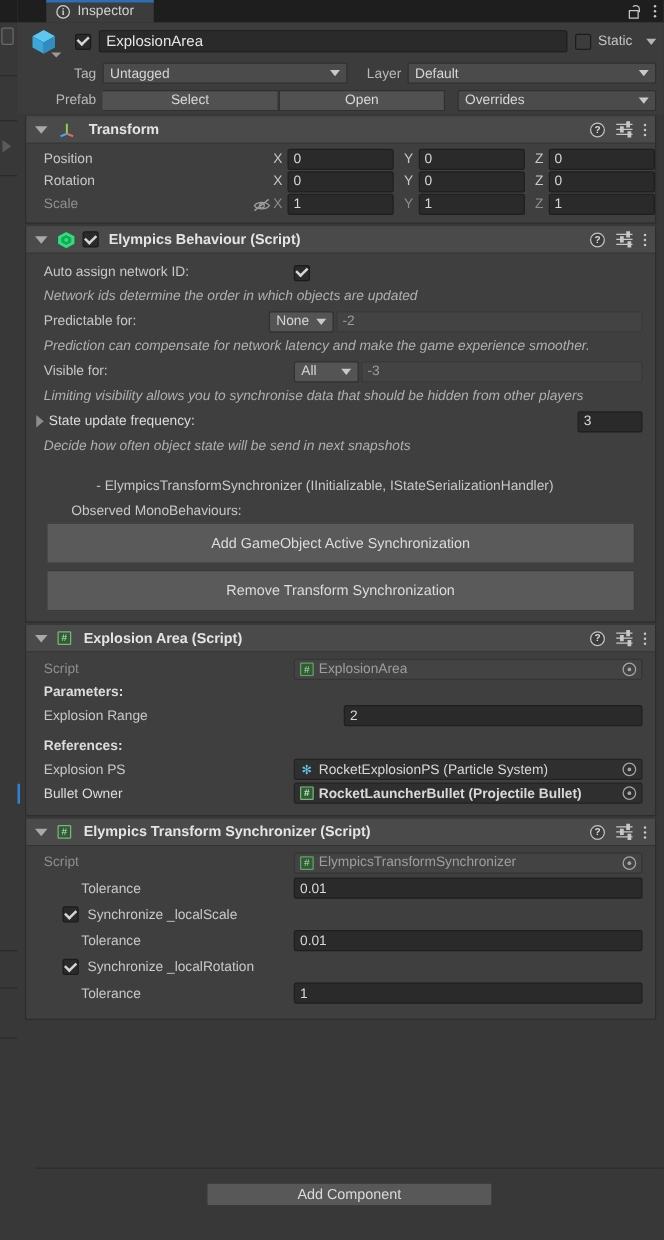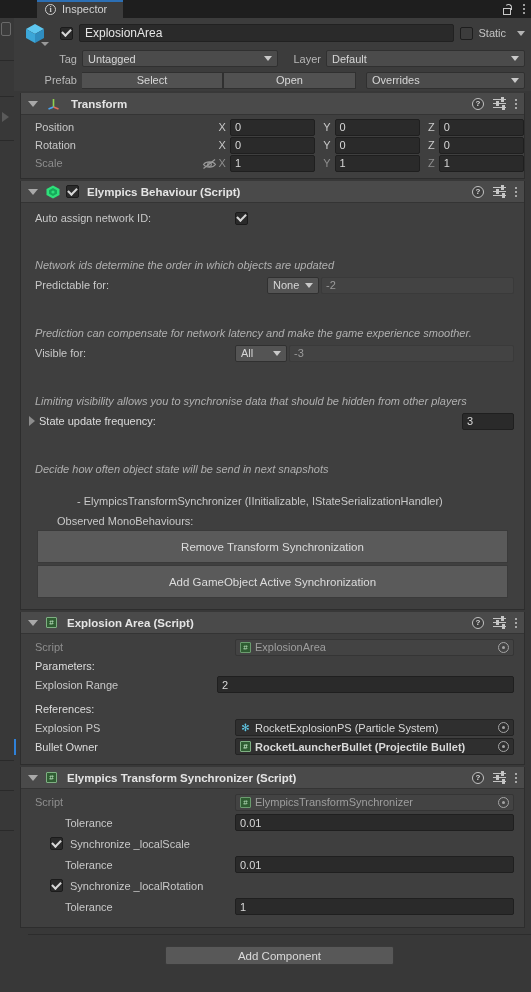--- a/index.html
+++ b/index.html
@@ -100,32 +100,32 @@
            display:flex; align-items:center; padding:0 4px; color:#d8d8d8; }
   .tfield.readonly{ background:#434343; border-color:#353535; color:#9b9b9b;}
   .tfield.objref{ background:#2f2f2f; border:1px solid #232323; justify-content:space-between;}
   .objref .obj-left{display:flex;align-items:center;gap:4px;overflow:hidden;white-space:nowrap;}
   .objref.dimref{background:#434343;border-color:#353535;color:#9e9e9e;}
   .target-ico{width:11px;height:11px;border-radius:50%;border:1.3px solid #a5a5a5;display:flex;align-items:center;justify-content:center;flex:0 0 auto;}
   .target-ico i{width:3px;height:3px;border-radius:50%;background:#a5a5a5;display:block;}
   .cs-ico{width:11px;height:11px;background:#2f5d32;border:1px solid #7fb083;border-radius:1px;display:flex;align-items:center;justify-content:center;
           font-size:8px;color:#bfe3c2;flex:0 0 auto;}
   .ps-ico{width:11px;height:11px;display:flex;align-items:center;justify-content:center;color:#5fc9e8;font-size:10px;flex:0 0 auto;}
-  .helptext{ font-style:italic; color:#b0b0b0; padding-left:14px; line-height:16px;margin-top:28px;}
+  .helptext{ font-style:italic; color:#b0b0b0; padding-left:14px; line-height:16px;}
   .axis{color:#c8c8c8; padding:0 4px 0 0;}
   .eye-off{position:relative;width:14px;height:11px;}
   .eye-off svg{display:block}
 
   .bigbtn{ height:33px; background:#5a5a5a; border:1px solid #3a3a3a; display:flex; align-items:center;
            justify-content:center; color:#dcdcdc; font-size:11.5px; margin:0 16px 5px 16px;}
   .addcomp{ width:229px; height:19px; background:#585858; border:1px solid #3a3a3a; border-radius:2px;
             display:flex; align-items:center; justify-content:center; color:#dadada; font-size:11.5px;}
 
   .ovr-mark{position:absolute;left:-7px;width:2px;height:16px;background:#2f81d8;}
-  .sect-head{font-weight:normal;color:#dcdcdc;padding-left:14px;height:18px;display:flex;align-items:center;text-align:right;}
+  .sect-head{font-weight:bold;color:#dcdcdc;padding-left:14px;height:18px;display:flex;align-items:center;text-align:right;}
   .bottom-area{position:absolute;left:14px;right:0;bottom:0;height:58px;background:#383838;
                border-top:1px solid #2c2c2c;display:flex;align-items:flex-start;justify-content:center;padding-top:11px;}
 </style>
 </head>
 <body>
 
 <div id="root">
 
   <div class="left-strip">
     <div class="ls-topbar"></div>
@@ -323,21 +323,21 @@
       <div class="comp-body">
 
 
         <div class="frow" style="height:22px">
           <span class="flabel" style="width:200px">Auto assign network ID:</span>
           <div class="chk on"></div>
         </div>
         <div class="helptext">Network ids determine the order in which objects are updated</div>
 
         <div class="frow" style="height:24px;align-items:center">
-          <span class="flabel" style="width:232px">Predictable for:</span>
+          <span class="flabel" style="width:180px">Predictable for:</span>
           <div class="popup" style="width:52px;background:#545454">
             <span>None</span>
             <div class="dd-tri"></div>
           </div>
           <div class="tfield readonly" style="flex:1;margin-left:2px;margin-right:10px;background:#434343;border-color:#3a3a3a">
             <span>-2</span>
           </div>
         </div>
         <div class="helptext">Prediction can compensate for network latency and make the game experience smoother.</div>
 
@@ -363,25 +363,25 @@
         <div class="helptext">Decide how often object state will be send in next snapshots</div>
 
         <div style="height:13px"></div>
         <div class="frow" style="padding-left:56px;height:22px">
           <span class="flabel">- ElympicsTransformSynchronizer (IInitializable, IStateSerializationHandler)</span>
         </div>
         <div class="frow" style="padding-left:36px;height:18px">
           <span class="flabel">Observed MonoBehaviours:</span>
         </div>
 
+        <div class="bigbtn">
+          <span>Add GameObject Active Synchronization</span>
+        </div>
         <div class="bigbtn" style="margin-bottom:2px">
           <span>Remove Transform Synchronization</span>
-        </div>
-        <div class="bigbtn">
-          <span>Add GameObject Active Synchronization</span>
         </div>
       </div>
     </div>
 
     <div class="comp" style="margin-top:2px">
       <div class="comp-head">
         <div class="foldout"></div>
         <span class="cs-ico">#</span>
         <span class="comp-title">Explosion Area (Script)</span>
         <div class="comp-head-right">
@@ -412,21 +412,21 @@
             </span>
             <span class="target-ico">
                 <i></i>
               </span>
           </div>
         </div>
 
         <div class="sect-head">Parameters:</div>
 
         <div class="frow" style="height:19px">
-          <span class="flabel" style="width:182px">Explosion Range</span>
+          <span class="flabel" style="width:240px">Explosion Range</span>
           <div class="tfield" style="flex:1;margin-right:10px">
             <span>2</span>
           </div>
         </div>
 
         <div style="height:6px"></div>
         <div class="sect-head">References:</div>
 
         <div class="frow" style="height:19px">
           <span class="flabel" style="width:200px">Explosion PS</span>

